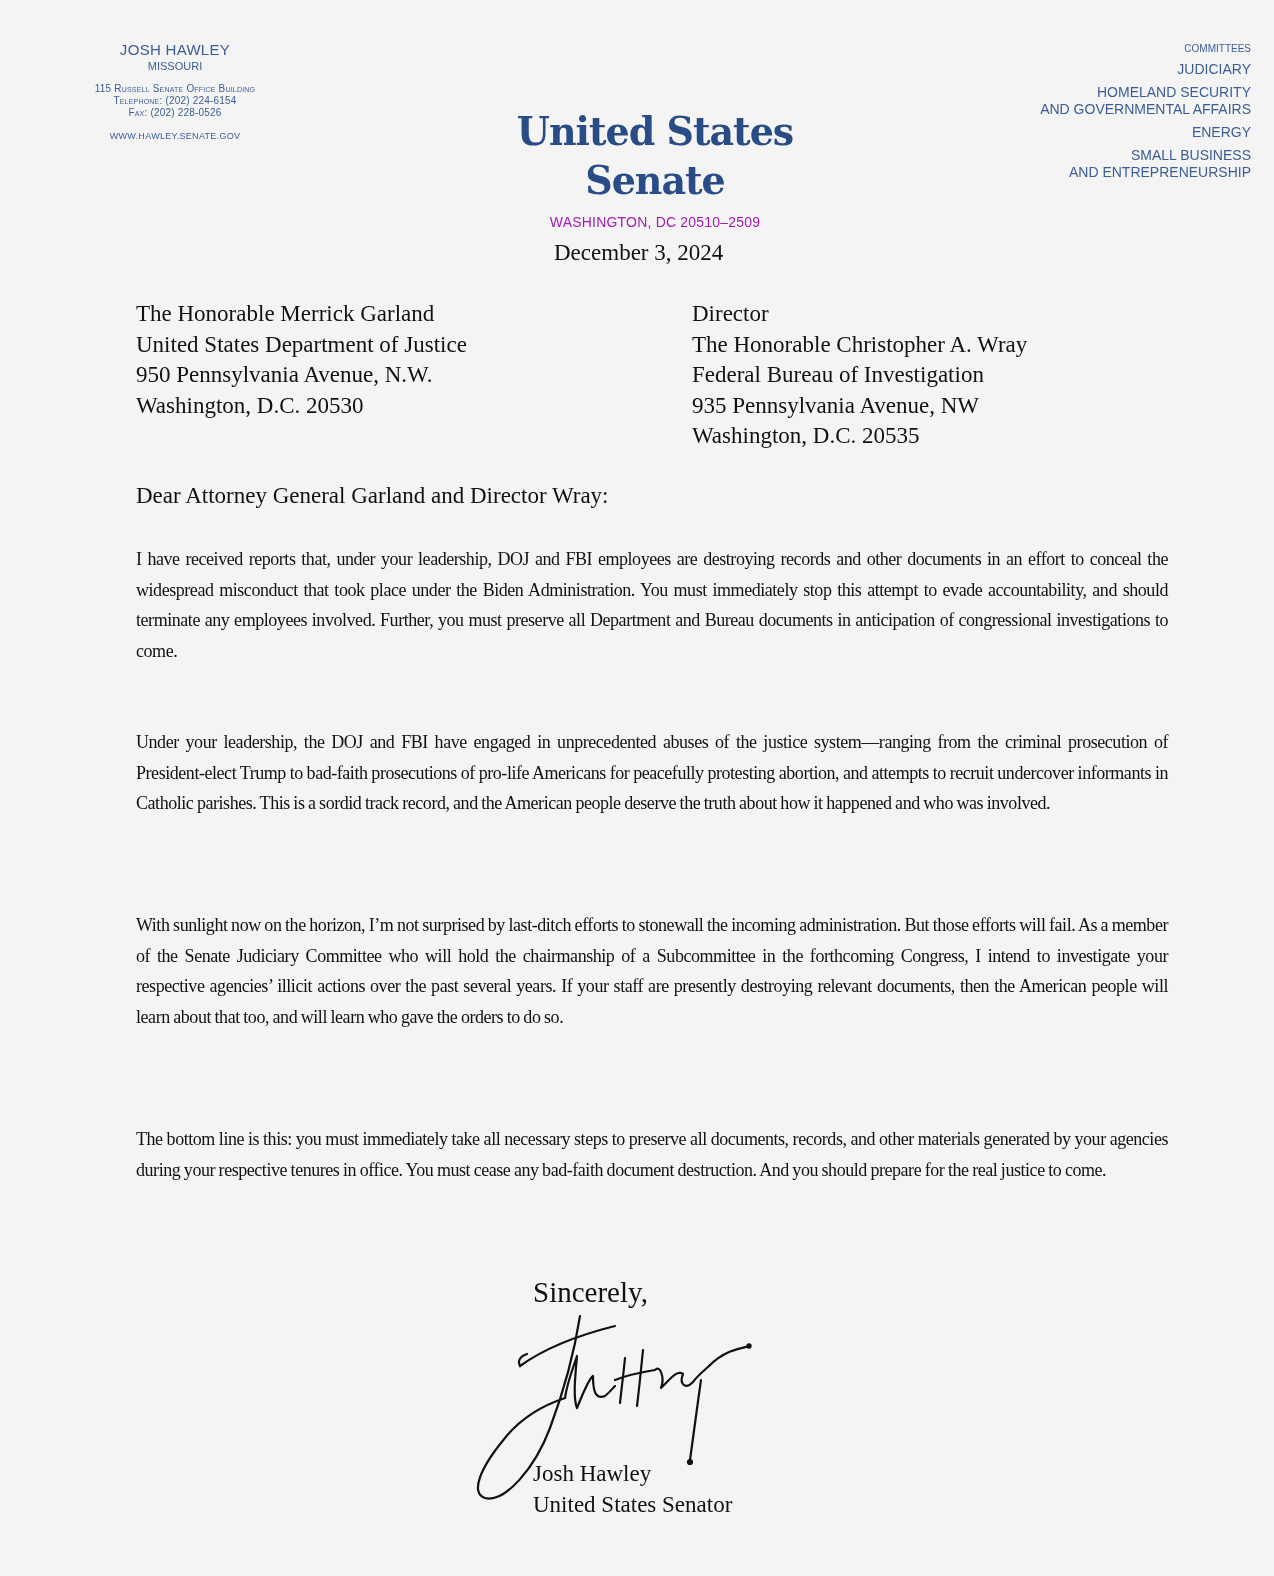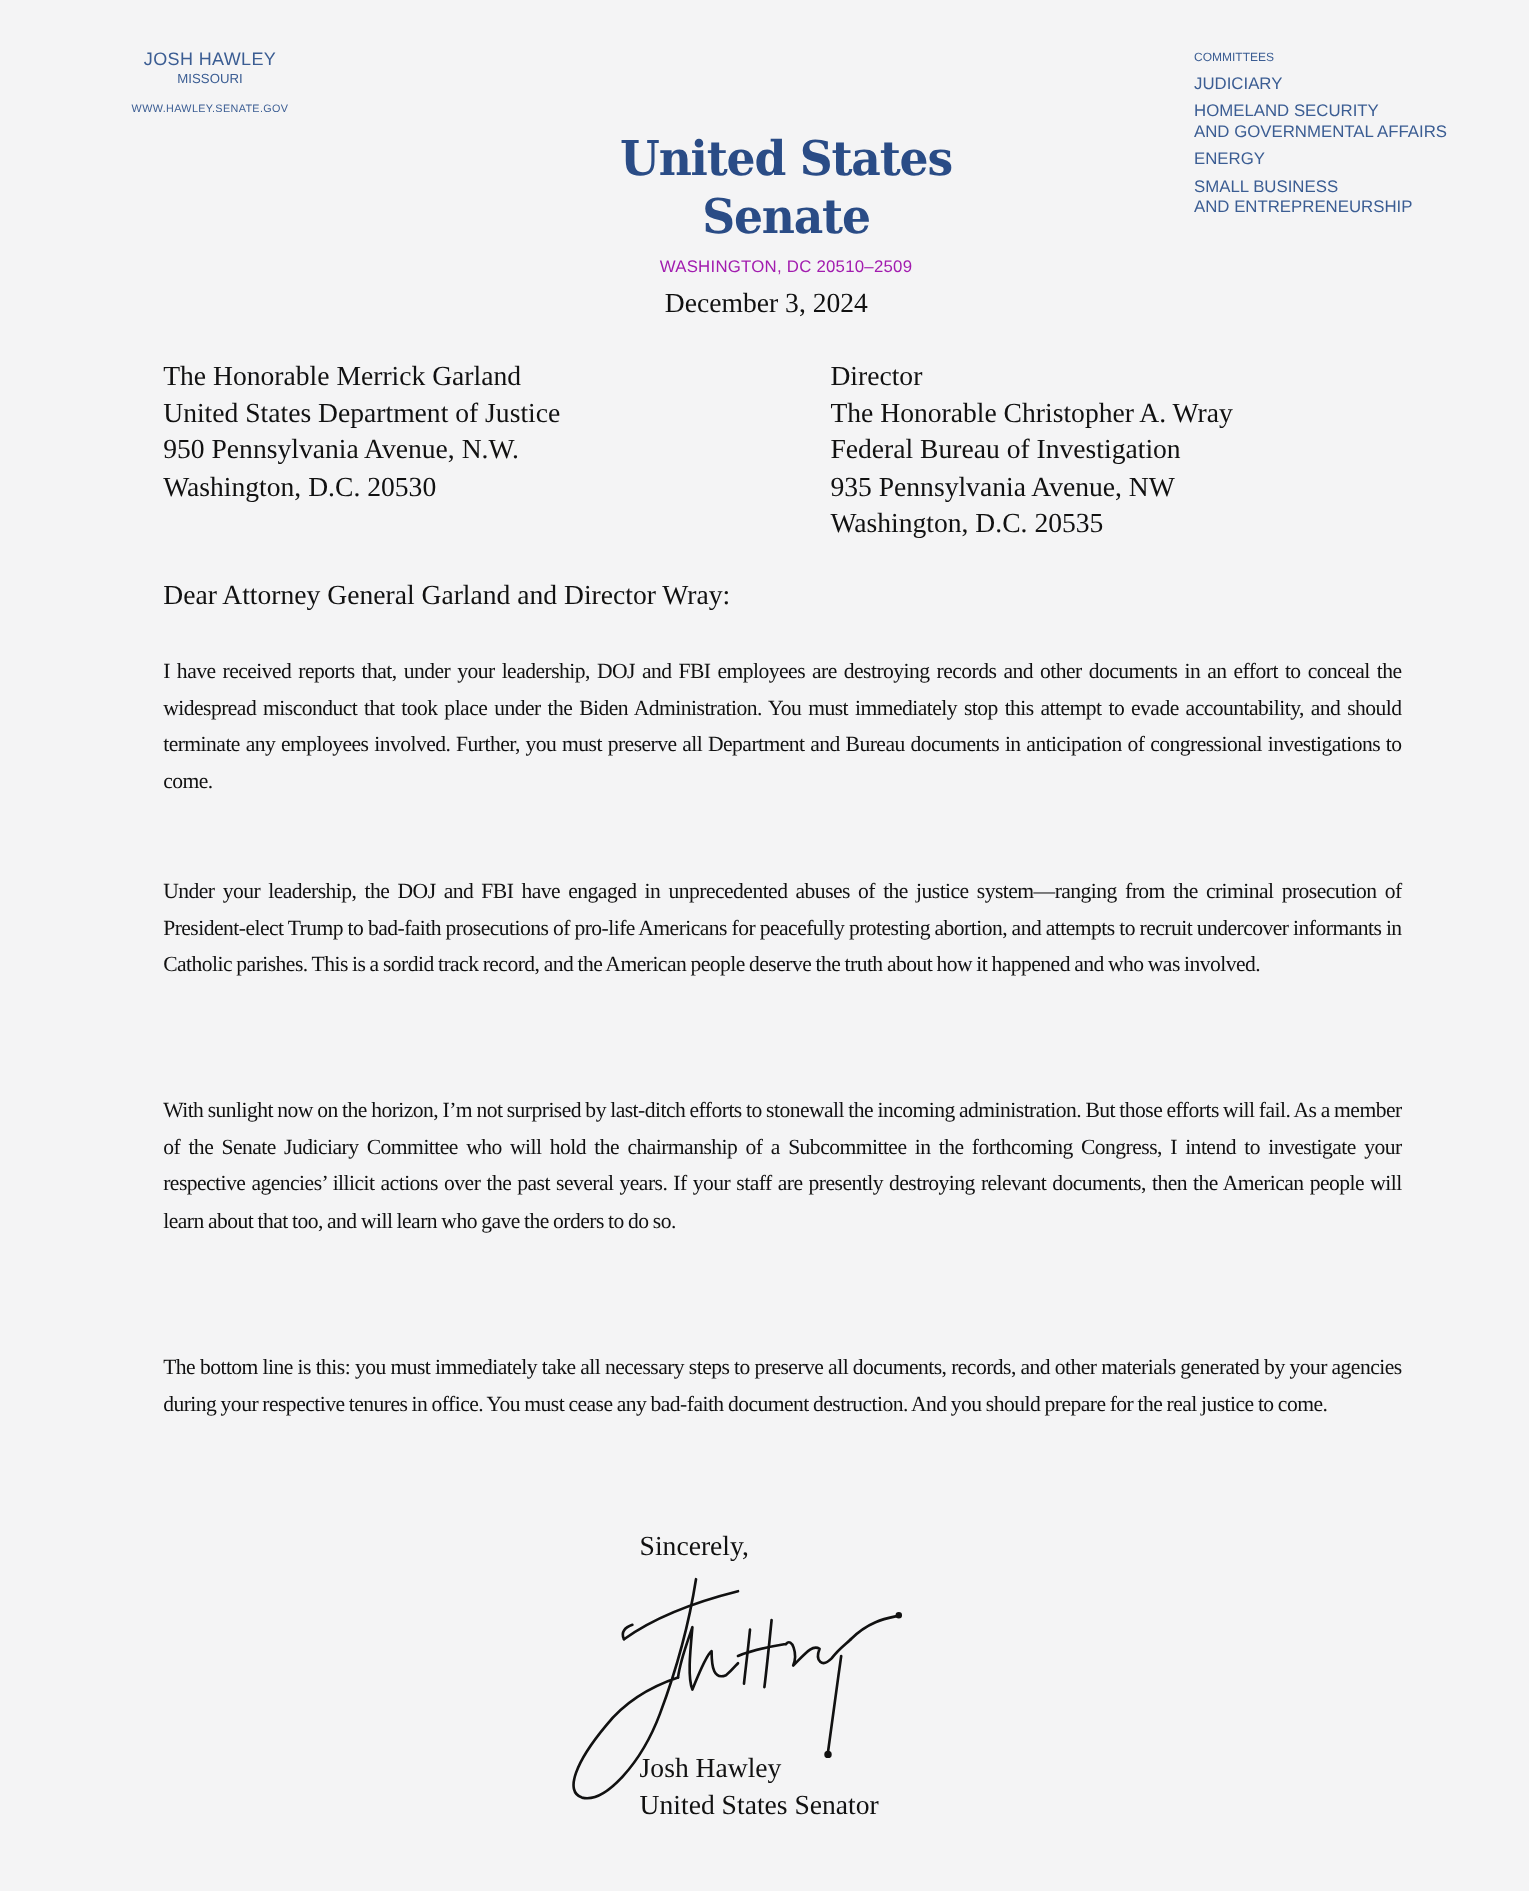--- a/index.html
+++ b/index.html
@@ -31,21 +31,21 @@
       line-height: 46px; color: #2a4c86;
       transform: scaleY(1.05);
     }
     .lh-center .city {
       font-family: "Liberation Sans", sans-serif;
       font-size: 14px; color: #a21caf; margin-top: 12px; letter-spacing: 0.2px;
     }
 
     .lh-right {
       position: absolute; left: 995px; top: 42px; width: 256px;
-      text-align: left; color: #3b5d93;
+      text-align: right; color: #3b5d93;
       font-family: "Liberation Sans", sans-serif;
     }
     .lh-right .heading { font-size: 10px; line-height: 13px; }
     .lh-right .cmte { font-size: 14px; line-height: 17px; margin-top: 6px; }
     .lh-right .cmte:first-of-type { margin-top: 4px; }
 
     .date {
       position: absolute; left: 554px; top: 240px;
       font-size: 23px;
     }
@@ -67,36 +67,41 @@
       letter-spacing: -0.45px;
       word-spacing: -0.5px;
     }
     .p1 { top: 544px; }
     .p2 { top: 727px; }
     .p3 { top: 910px; }
     .p4 { top: 1124px; }
 
     .closing {
       position: absolute; left: 533px; top: 1276px;
-      font-size: 23px;
+      font-size: 29px;
     }
     .signature {
       position: absolute; left: 465px; top: 1308px; width: 300px; height: 200px;
     }
     .sig-name {
       position: absolute; left: 533px; top: 1458px;
       font-size: 23px; line-height: 31px;
     }
   </style>
 </head>
 <body>
 
 <div class="lh-left">
   <div class="name">JOSH HAWLEY</div>
   <div class="state">MISSOURI</div>
+  <div class="addr">
+    <div>115 Russell Senate Office Building</div>
+    <div>Telephone: (202) 224-6154</div>
+    <div>Fax: (202) 228-0526</div>
+  </div>
   <div class="web">WWW.HAWLEY.SENATE.GOV</div>
 </div>
 
 <div class="lh-center">
   <div class="title">United States Senate</div>
   <div class="city">WASHINGTON, DC 20510–2509</div>
 </div>
 
 <div class="lh-right">
   <div class="heading">COMMITTEES</div>

